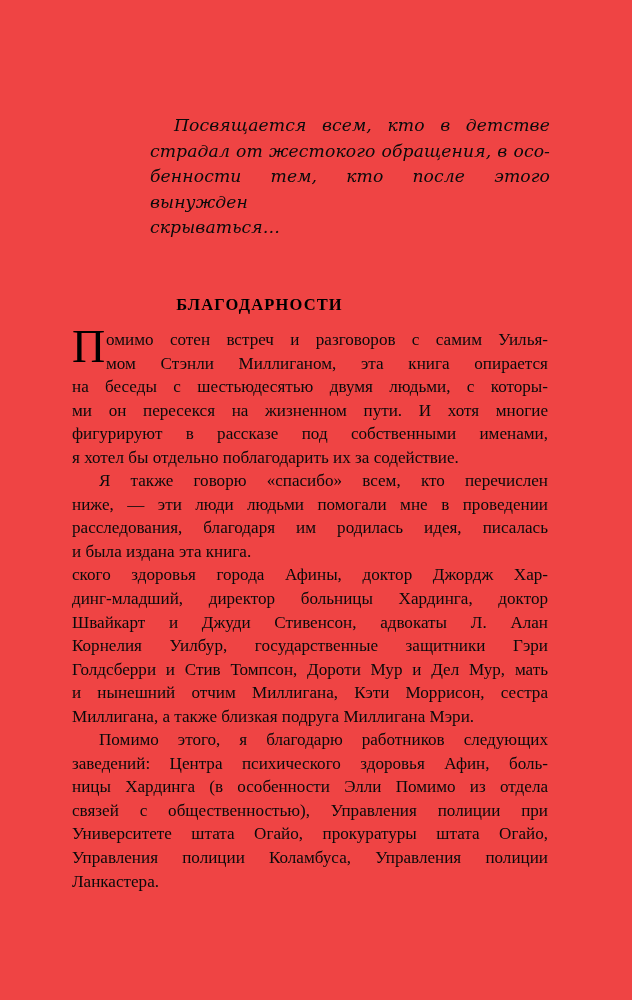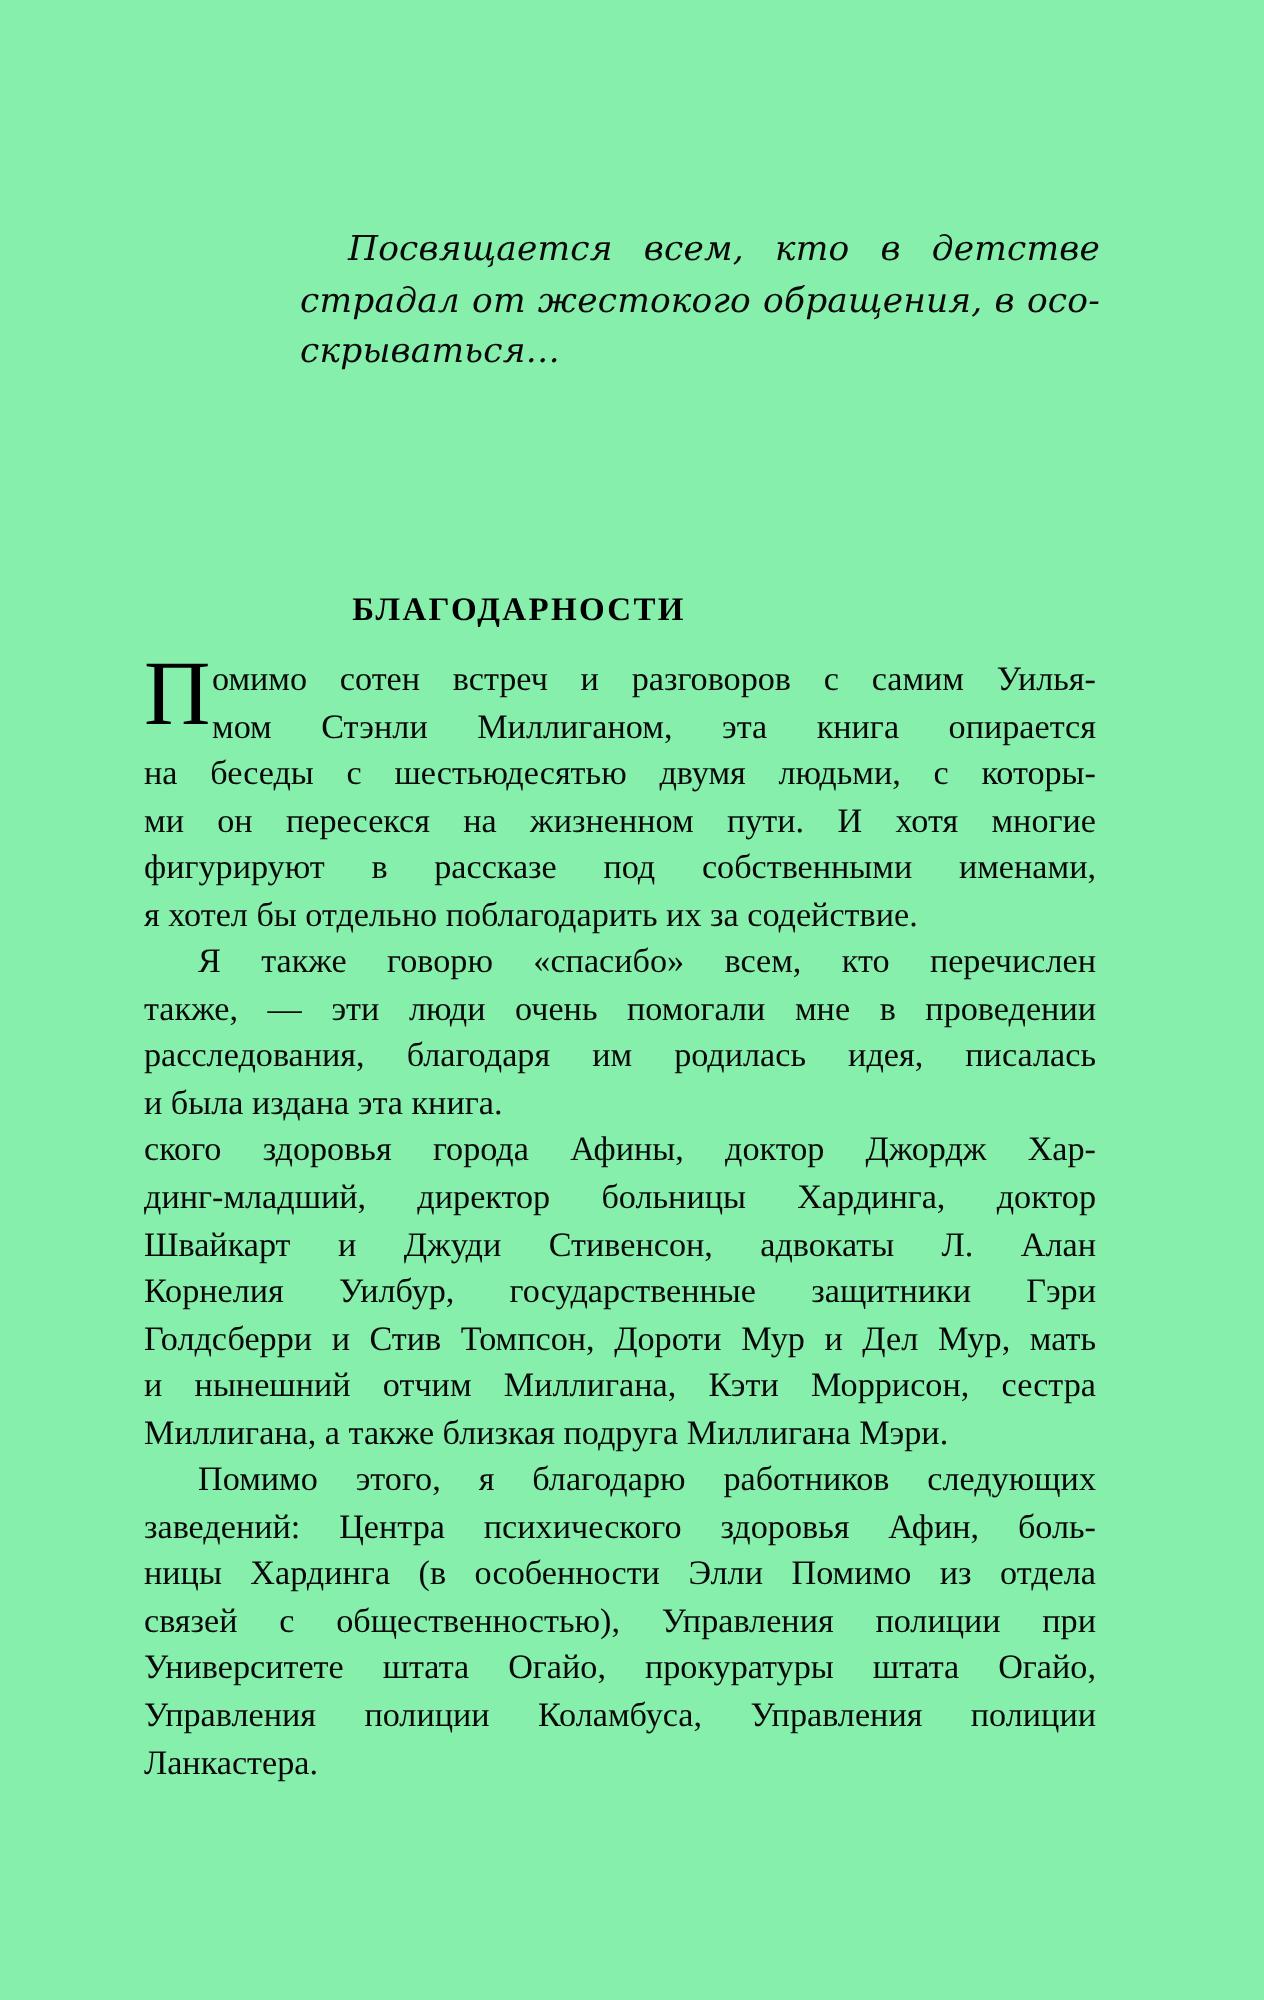--- a/index.html
+++ b/index.html
@@ -15,21 +15,21 @@
     font-family: "Liberation Serif", "DejaVu Serif", serif;
     color: #000000;
     -webkit-font-smoothing: antialiased;
   }
 
   .page {
     position: absolute;
     inset: 0;
     width: 632px;
     height: 1000px;
-    background: #86efac;
+    background: #ef4444;
   }
 
   
   .dedication {
     position: absolute;
     left: 150px;
     top: 113px;
     width: 400px;
     font-family: "DejaVu Serif", "Liberation Serif", serif;
     font-style: italic;
@@ -115,40 +115,41 @@
   .dc-pad2 { display: inline-block; width: 34px; }
 </style>
 </head>
 <body>
 
 <div class="page">
 
   <div class="dedication">
     <span class="ded-line j"><span class="ded-indent"></span><span>Посвящается всем, кто в детстве</span></span>
     <span class="ded-line j">страдал от жестокого обращения, в осо-</span>
+    <span class="ded-line j">бенности тем, кто после этого вынужден</span>
     <span class="ded-line j last">скрываться…</span>
   </div>
 
   <h1 class="section-heading">БЛАГОДАРНОСТИ</h1>
 
   <div class="body-block">
 
     <p class="para dropcap-wrap">
       <span class="dropcap">П</span>
       <span class="line j"><span class="dc-pad2"></span><span>омимо сотен встреч и разговоров с самим Уилья-</span></span>
       <span class="line j"><span class="dc-pad2"></span><span>мом Стэнли Миллиганом, эта книга опирается</span></span>
       <span class="line">на беседы с шестьюдесятью двумя людьми, с которы-</span>
       <span class="line">ми он пересекся на жизненном пути. И хотя многие</span>
       <span class="line">фигурируют в рассказе под собственными именами,</span>
       <span class="line last">я хотел бы отдельно поблагодарить их за содействие.</span>
     </p>
 
     <p class="para">
       <span class="line j"><span class="indent"></span><span>Я также говорю «спасибо» всем, кто перечислен</span></span>
-      <span class="line">также, — эти люди очень помогали мне в проведении</span>
+      <span class="line">ниже, — эти люди людьми помогали мне в проведении</span>
       <span class="line">расследования, благодаря им родилась идея, писалась</span>
       <span class="line last">и была издана эта книга.</span>
     </p>
 
     <p class="para">
       <span class="line">ского здоровья города Афины, доктор Джордж Хар-</span>
       <span class="line">динг-младший, директор больницы Хардинга, доктор</span>
       <span class="line">Швайкарт и Джуди Стивенсон, адвокаты Л. Алан</span>
       <span class="line">Корнелия Уилбур, государственные защитники Гэри</span>
       <span class="line">Голдсберри и Стив Томпсон, Дороти Мур и Дел Мур, мать</span>

